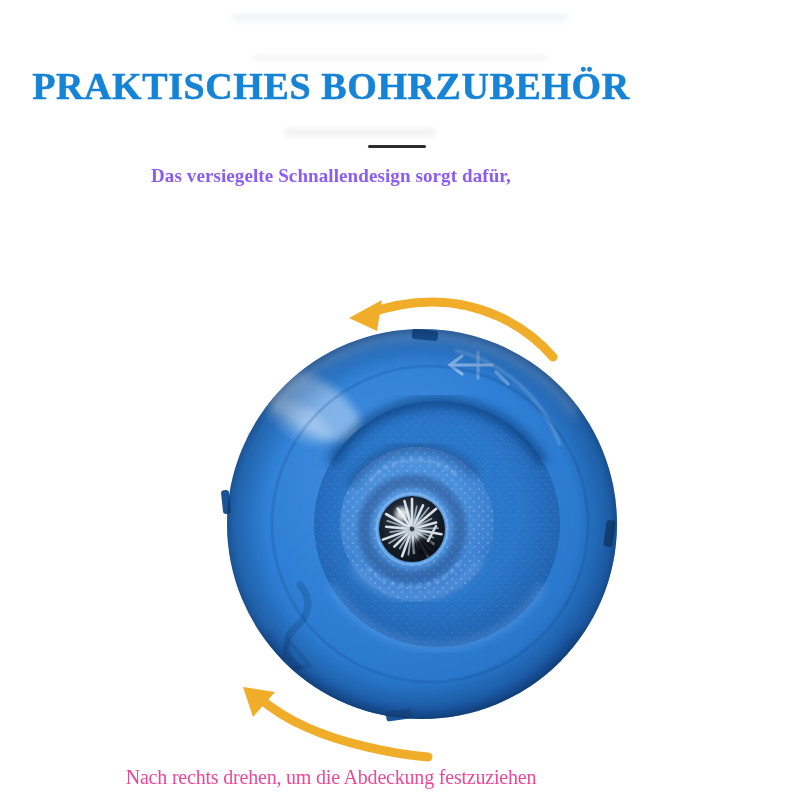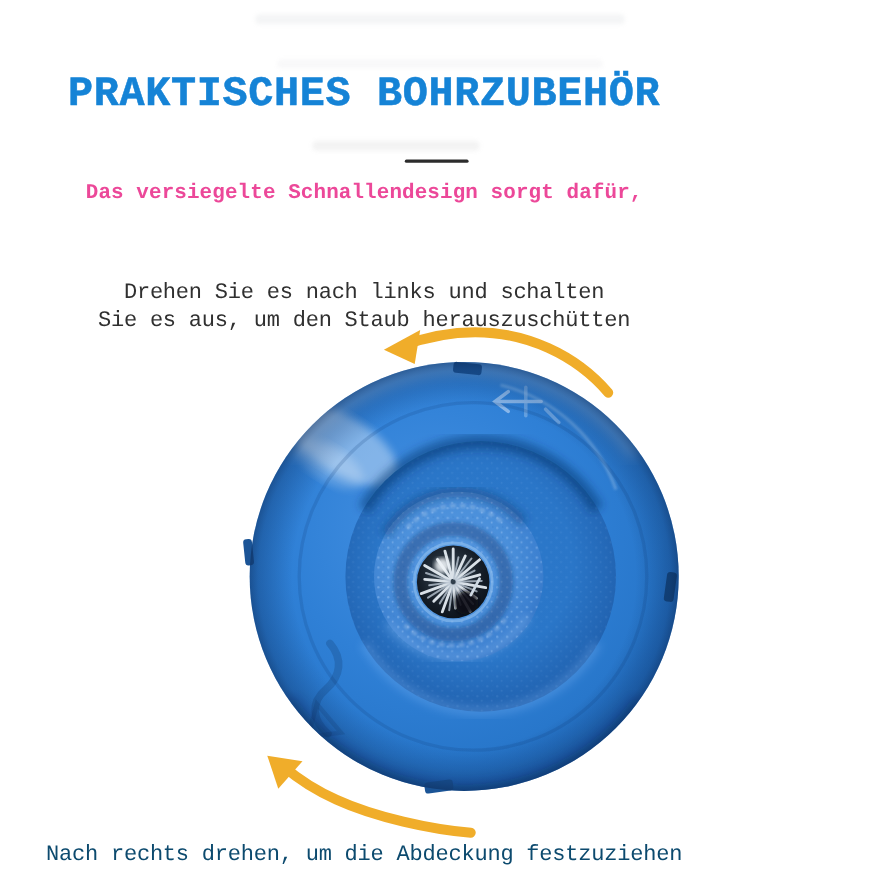--- a/index.html
+++ b/index.html
@@ -1,40 +1,40 @@
 <!DOCTYPE html>
 <html><head>
 <meta charset="utf-8">
 <style>
   html,body{margin:0;padding:0;background:#ffffff;}
   .canvas{
     position:relative;width:662px;height:800px;overflow:hidden;background:#ffffff;
-    font-family:Liberation Mono, monospace;
+    font-family:Liberation Serif, serif;
   }
   .title{
     position:absolute;left:0;right:0;top:64px;margin:0;text-align:center;
     font-size:38px;font-weight:700;letter-spacing:.6px;color:#1583d6;
     -webkit-text-stroke:.5px #1583d6;
   }
   .ghost{position:absolute;border-radius:4px;filter:blur(2px);}
   .ghost-a{left:232px;top:13px;width:336px;height:9px;background:rgba(150,158,164,.10);}
   .ghost-b{left:252px;top:54px;width:296px;height:8px;background:rgba(150,158,164,.07);}
   .ghost-c{left:284px;top:128px;width:152px;height:9px;background:rgba(140,140,140,.10);}
   .divider{position:absolute;left:368px;top:145px;width:58px;height:3px;background:#2c2c2c;border-radius:2px;}
   .subtitle{
     position:absolute;left:0;right:0;top:164px;margin:0;text-align:center;
-    font-size:19px;font-weight:700;line-height:23.5px;color:#ec4899;letter-spacing:.1px;
+    font-size:19px;font-weight:700;line-height:23.5px;color:#8b5cf6;letter-spacing:.1px;
   }
   .topnote{
     position:absolute;left:0;right:0;top:255px;margin:0;text-align:center;
     font-size:20px;font-weight:400;line-height:24.5px;color:#303030;letter-spacing:-.2px;
   }
   .caption{
     position:absolute;left:0;right:0;top:766px;margin:0;text-align:center;
-    font-size:20px;font-weight:400;color:#0c4a6e;letter-spacing:-.2px;
+    font-size:20px;font-weight:400;color:#ec4899;letter-spacing:-.2px;
   }
   .figure{position:absolute;left:0;top:0;width:791px;height:800px;margin:0;}
   .figure svg{display:block;width:791px;height:800px;}
 </style>
 </head>
 <body>
 
 <div class="canvas">
 
   <div class="ghost ghost-a"></div>
@@ -42,24 +42,20 @@
   <div class="ghost ghost-c"></div>
 
   <h1 class="title">PRAKTISCHES BOHRZUBEHÖR</h1>
 
   <div class="divider"></div>
 
   <p class="subtitle">
     <span>Das versiegelte Schnallendesign sorgt dafür,</span><br>
   </p>
 
-  <p class="topnote">
-    <span>Drehen Sie es nach links und schalten</span><br>
-    <span>Sie es aus, um den Staub herauszuschütten</span>
-  </p>
 
   <figure class="figure">
     <svg viewBox="0 0 791 800" xmlns="http://www.w3.org/2000/svg" aria-hidden="true">
       <defs>
         <radialGradient id="discG" cx="42%" cy="38%" r="75%">
           <stop offset="0%" stop-color="#4490e2"></stop>
           <stop offset="45%" stop-color="#2f80d6"></stop>
           <stop offset="72%" stop-color="#2877cb"></stop>
           <stop offset="90%" stop-color="#2068ba"></stop>
           <stop offset="100%" stop-color="#15529c"></stop>

